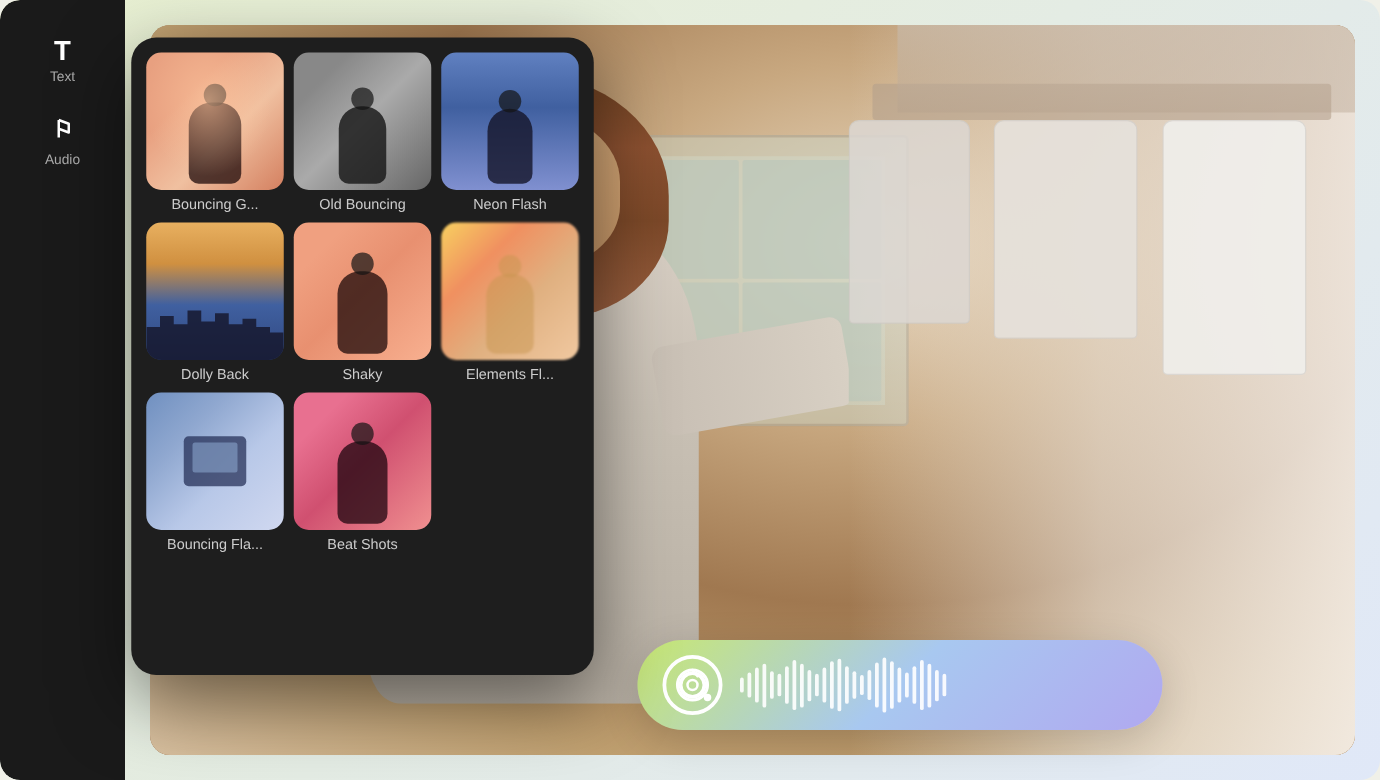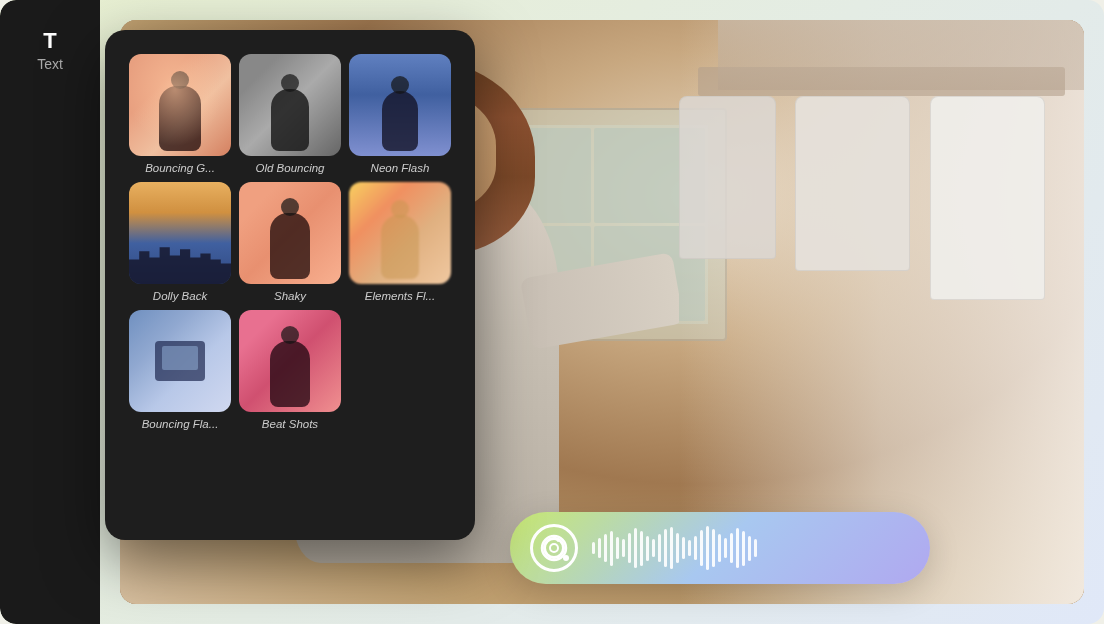--- a/index.html
+++ b/index.html
@@ -146,41 +146,40 @@
     }
 
     .sidebar-icon {
       color: white;
       font-size: 20px;
       line-height: 1;
     }
 
     .sidebar-label {
       color: #aaa;
-      font-size: 14px;
+      font-size: 11px;
       font-weight: 500;
     }
 
     .sidebar-item.active .sidebar-label {
       color: white;
     }
 
     
     .effects-panel {
       position: absolute;
       left: 105px;
       top: 30px;
       width: 370px;
       height: 510px;
       background: #1e1e1e;
       border-radius: 20px;
-      padding: 24px;
+      padding: 12px;
       z-index: 20;
       box-shadow: 0 20px 60px rgba(0,0,0,0.5);
-      font-style: italic;
     }
 
     .effects-grid {
       display: grid;
       grid-template-columns: repeat(3, 1fr);
       gap: 8px;
     }
 
     .effect-item {
       display: flex;
@@ -320,20 +319,28 @@
       <div style="position:absolute;right:32%;top:13%;width:10%;height:28%;background:rgba(220,215,210,0.85);border-radius:8px 8px 4px 4px;border:1px solid rgba(200,195,190,0.5);"></div>
 
       <div style="position:absolute;right:0;top:0;width:38%;height:12%;background:linear-gradient(to bottom,rgba(200,185,168,0.7) 0%,rgba(180,160,140,0.4) 100%);"></div>
     </div>
   </div>
 
   <div class="sidebar">
     <div class="sidebar-item">
       <span class="sidebar-icon" style="font-weight:700;font-size:22px;">T</span>
       <span class="sidebar-label">Text</span>
+    </div>
+    <div class="sidebar-item">
+      <span class="sidebar-icon">
+        <svg width="22" height="22" viewBox="0 0 22 22" fill="none">
+          <path d="M8 4 L8 18 M8 4 L16 7 L16 14 L8 11" stroke="white" stroke-width="2" stroke-linejoin="round" fill="none"></path>
+        </svg>
+      </span>
+      <span class="sidebar-label">Audio</span>
     </div>
   </div>
 
   <div class="effects-panel">
     <div class="effects-grid">
 
       <div class="effect-item">
         <div class="effect-thumb thumb-bouncing">
           <div class="figure figure-person" style="width:42px;height:65px;background:rgba(30,10,10,0.75);border-radius:18px 18px 8px 8px;">
             <div class="figure-head"></div>

